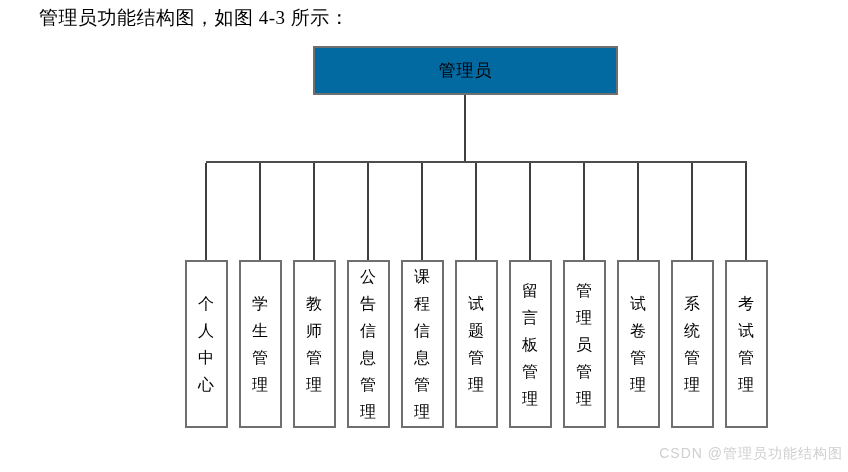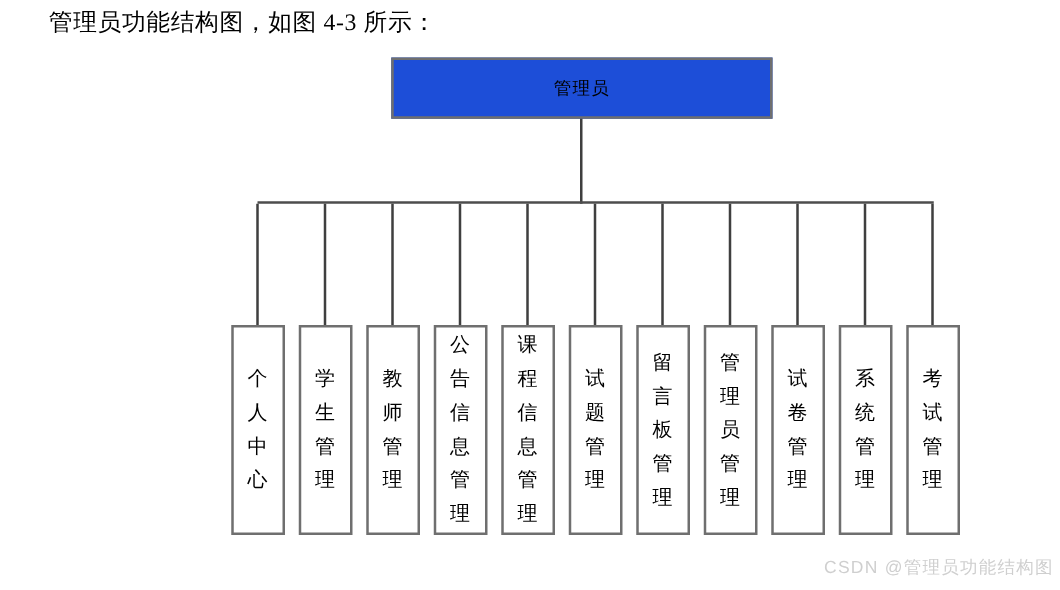--- a/index.html
+++ b/index.html
@@ -19,23 +19,23 @@
     white-space: nowrap;
     text-align: center;
   }
   .diagram { position: absolute; left: 0; top: 0; width: 848px; height: 472px; }
   .root-box {
     position: absolute;
     left: 313px; top: 46px;
     width: 305px; height: 49px;
     box-sizing: border-box;
     border: 2px solid #6f6f6f;
-    background: #1d4ed8;
+    background: #0369a1;
     display: flex; align-items: center; justify-content: center;
-    font-size: 14px;
+    font-size: 17px;
     letter-spacing: 1px;
   }
   .stem {
     position: absolute;
     left: 464px; top: 95px;
     width: 2px; height: 68px;
     background: #3f3f3f;
   }
   .hline {
     position: absolute;

